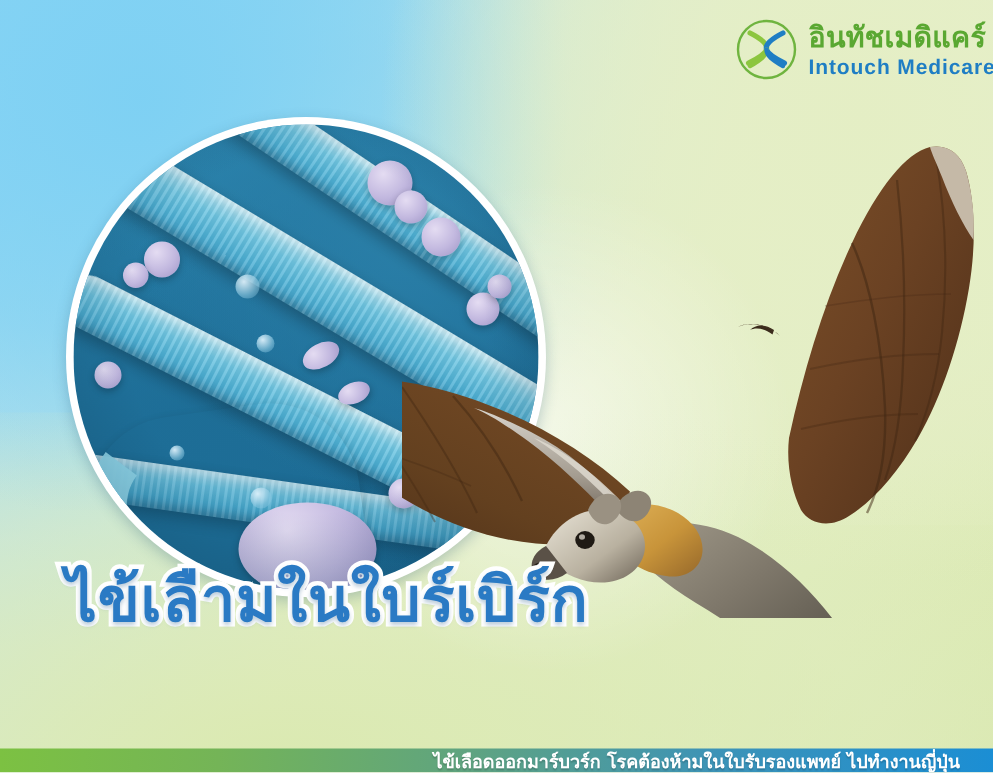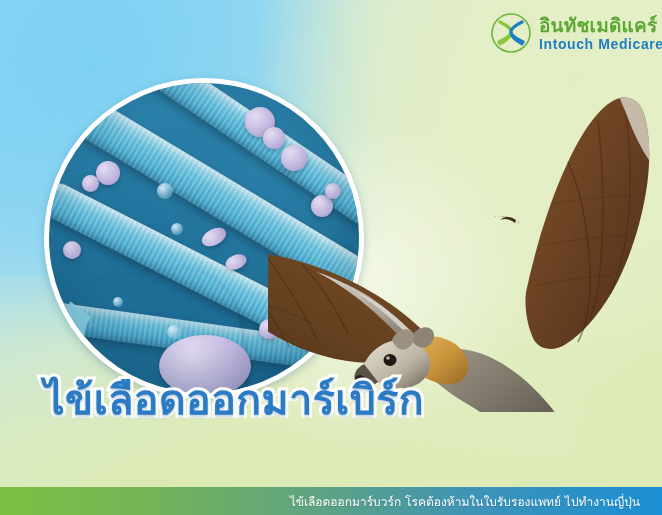--- a/index.html
+++ b/index.html
@@ -119,23 +119,23 @@
     line-height:1.08;
     white-space:nowrap;
     letter-spacing:.5px;
     -webkit-text-stroke:6px #ffffff;
     paint-order:stroke fill;
     text-shadow:0 2px 3px rgba(60,110,150,.35);
   }
 
   
   #banner{
-    position:absolute;left:0;bottom:0;width:662px;height:28px;
+    position:absolute;left:0;bottom:0;width:662px;height:16px;
     background:linear-gradient(90deg,#7cc142 0%,#74b457 22%,#5ea382 48%,#3d93b7 72%,#1b8ed4 100%);
-    display:flex;align-items:center;justify-content:flex-end;
+    display:flex;align-items:center;justify-content:flex-end;font-weight:bold;
   }
   #banner-text{
     color:#ffffff;font-size:12px;
     font-family:"DejaVu Sans","Liberation Sans",sans-serif;
     padding-right:22px;white-space:nowrap;
     text-shadow:0 1px 1px rgba(0,0,0,.18);
   }
 </style>
 </head>
 <body>
@@ -278,21 +278,21 @@
                C304 415 296 408 290 400 Z" fill="#2e2a23"></path>
       <path d="M276 352 C288 358 298 366 304 374" fill="none" stroke="#2e2a23" stroke-width="3"></path>
       <path d="M318 394 L330 400 M320 398 L331 406 M316 402 L326 410" stroke="#e7e2d6" stroke-width="1.6" fill="none"></path>
       <path d="M306 412 L312 420 M310 410 L317 418 M302 414 L307 422" stroke="#e7e2d6" stroke-width="1.6" fill="none"></path>
     </g>
 
     <path d="M248 124 C242 120 236 120 232 124 C236 122 242 123 247 127 Z" fill="#3b2b1c"></path>
     <path d="M250 126 C240 120 230 118 224 122 C232 118 244 120 252 128 Z" fill="#4a3826"></path>
   </svg>
 
-  <div id="title">ไข้เลือดออกมาร์เบิร์ก</div>
+  <div id="title">ไข้เลืามในใบร์เบิร์ก</div>
 
   <div id="logo">
     <svg id="logo-mark" viewBox="0 0 42 42">
       <circle cx="21" cy="21" r="19" fill="none" stroke="#6fb43f" stroke-width="1.6"></circle>
       <path d="M10 10 C18 14 22 18 21 21 C20 24 15 27 9 30" fill="none" stroke="#8cc63f" stroke-width="3.4" stroke-linecap="round"></path>
       <path d="M32 10 C24 14 20 18 21 21 C22 24 27 27 33 30" fill="none" stroke="#1f7ec4" stroke-width="3.4" stroke-linecap="round"></path>
       <path d="M10 32 C17 28 21 25 21 21" fill="none" stroke="#8cc63f" stroke-width="3" stroke-linecap="round"></path>
       <path d="M32 32 C25 28 21 25 21 21" fill="none" stroke="#1f7ec4" stroke-width="3" stroke-linecap="round"></path>
     </svg>
     <div id="logo-text">

